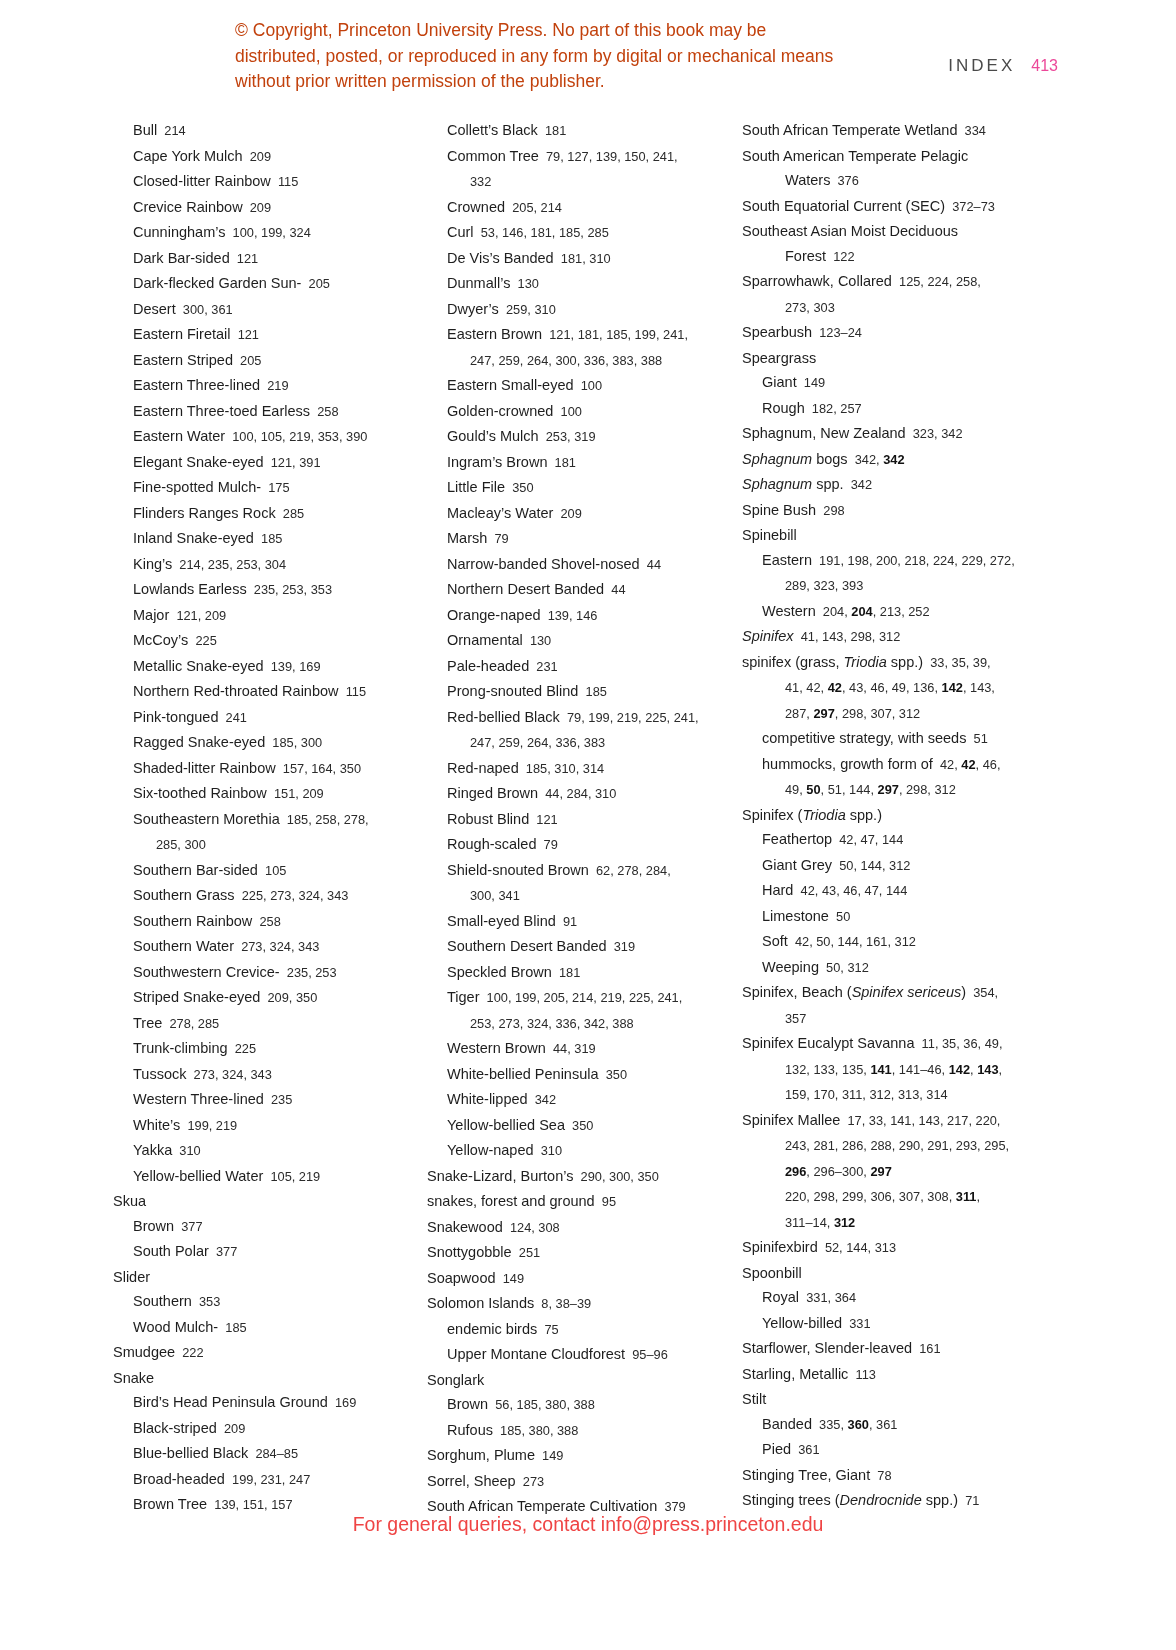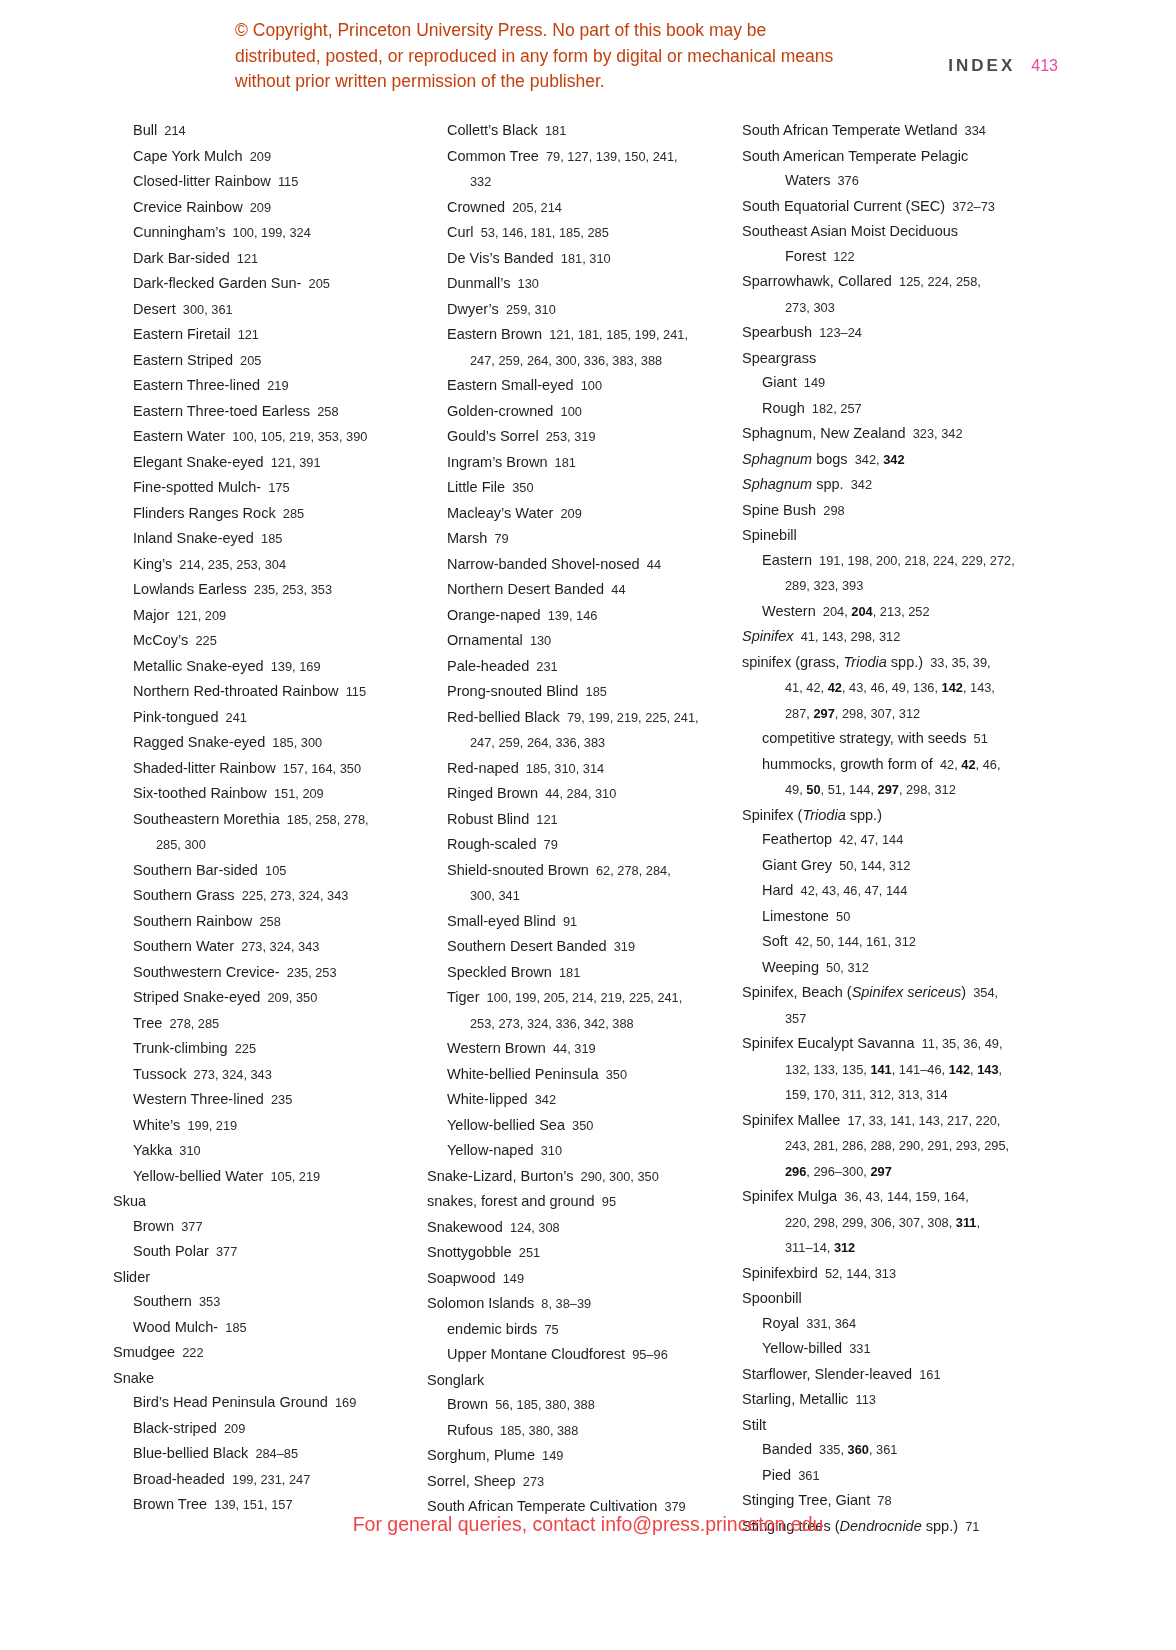--- a/index.html
+++ b/index.html
@@ -13,21 +13,21 @@
   }
   .page { position: absolute; inset: 0; }
   .copyright {
     position: absolute; left: 235px; top: 18px; width: 600px;
     font-size: 17.5px; line-height: 25.5px; color: #c2410c;
   }
   .running-head {
     position: absolute; top: 56px; right: 118px;
     display: flex; align-items: baseline; gap: 16px;
   }
-  .index-label { font-size: 17px; font-weight: 700; letter-spacing: 3px; color: #4a4a4a; }
+  .index-label { font-size: 17px; font-weight: 400; letter-spacing: 3px; color: #4a4a4a; }
   .page-number { font-size: 16px; color: #ec4899; }
   .index-columns {
     position: absolute; left: 113px; top: 118px;
     display: grid; grid-template-columns: 314px 315px 312px;
   }
   .index-col { overflow: visible; }
   .entry {
     font-size: 14.5px; line-height: 24.5px;
     white-space: pre-wrap; color: #1e1e1e;
   }
@@ -118,21 +118,21 @@
         <div class="entry ind2"><span class="n">332</span></div>
         <div class="entry ind1"><span>Crowned</span><span class="n">  205, 214</span></div>
         <div class="entry ind1"><span>Curl</span><span class="n">  53, 146, 181, 185, 285</span></div>
         <div class="entry ind1"><span>De Vis’s Banded</span><span class="n">  181, 310</span></div>
         <div class="entry ind1"><span>Dunmall’s</span><span class="n">  130</span></div>
         <div class="entry ind1"><span>Dwyer’s</span><span class="n">  259, 310</span></div>
         <div class="entry ind1"><span>Eastern Brown</span><span class="n">  121, 181, 185, 199, 241,</span></div>
         <div class="entry ind2"><span class="n">247, 259, 264, 300, 336, 383, 388</span></div>
         <div class="entry ind1"><span>Eastern Small-eyed</span><span class="n">  100</span></div>
         <div class="entry ind1"><span>Golden-crowned</span><span class="n">  100</span></div>
-        <div class="entry ind1"><span>Gould’s Sorrel</span><span class="n">  253, 319</span></div>
+        <div class="entry ind1"><span>Gould’s Mulch</span><span class="n">  253, 319</span></div>
         <div class="entry ind1"><span>Ingram’s Brown</span><span class="n">  181</span></div>
         <div class="entry ind1"><span>Little File</span><span class="n">  350</span></div>
         <div class="entry ind1"><span>Macleay’s Water</span><span class="n">  209</span></div>
         <div class="entry ind1"><span>Marsh</span><span class="n">  79</span></div>
         <div class="entry ind1"><span>Narrow-banded Shovel-nosed</span><span class="n">  44</span></div>
         <div class="entry ind1"><span>Northern Desert Banded</span><span class="n">  44</span></div>
         <div class="entry ind1"><span>Orange-naped</span><span class="n">  139, 146</span></div>
         <div class="entry ind1"><span>Ornamental</span><span class="n">  130</span></div>
         <div class="entry ind1"><span>Pale-headed</span><span class="n">  231</span></div>
         <div class="entry ind1"><span>Prong-snouted Blind</span><span class="n">  185</span></div>
@@ -205,21 +205,20 @@
         <div class="entry ind1"><span>Soft</span><span class="n">  42, 50, 144, 161, 312</span></div>
         <div class="entry ind1"><span>Weeping</span><span class="n">  50, 312</span></div>
         <div class="entry ind0"><span>Spinifex, Beach (</span><span class="it">Spinifex sericeus</span><span>)</span><span class="n">  354,</span></div>
         <div class="entry ind2"><span class="n">357</span></div>
         <div class="entry ind0"><span>Spinifex Eucalypt Savanna</span><span class="n">  11, 35, 36, 49,</span></div>
         <div class="entry ind2"><span class="n">132, 133, 135, </span><span class="nb">141</span><span class="n">, 141–46, </span><span class="nb">142</span><span class="n">, </span><span class="nb">143</span><span class="n">,</span></div>
         <div class="entry ind2"><span class="n">159, 170, 311, 312, 313, 314</span></div>
         <div class="entry ind0"><span>Spinifex Mallee</span><span class="n">  17, 33, 141, 143, 217, 220,</span></div>
         <div class="entry ind2"><span class="n">243, 281, 286, 288, 290, 291, 293, 295,</span></div>
         <div class="entry ind2"><span class="nb">296</span><span class="n">, 296–300, </span><span class="nb">297</span></div>
-        <div class="entry ind0"><span>Spinifex Mulga</span><span class="n">  36, 43, 144, 159, 164,</span></div>
         <div class="entry ind2"><span class="n">220, 298, 299, 306, 307, 308, </span><span class="nb">311</span><span class="n">,</span></div>
         <div class="entry ind2"><span class="n">311–14, </span><span class="nb">312</span></div>
         <div class="entry ind0"><span>Spinifexbird</span><span class="n">  52, 144, 313</span></div>
         <div class="entry ind0"><span>Spoonbill</span></div>
         <div class="entry ind1"><span>Royal</span><span class="n">  331, 364</span></div>
         <div class="entry ind1"><span>Yellow-billed</span><span class="n">  331</span></div>
         <div class="entry ind0"><span>Starflower, Slender-leaved</span><span class="n">  161</span></div>
         <div class="entry ind0"><span>Starling, Metallic</span><span class="n">  113</span></div>
         <div class="entry ind0"><span>Stilt</span></div>
         <div class="entry ind1"><span>Banded</span><span class="n">  335, </span><span class="nb">360</span><span class="n">, 361</span></div>

